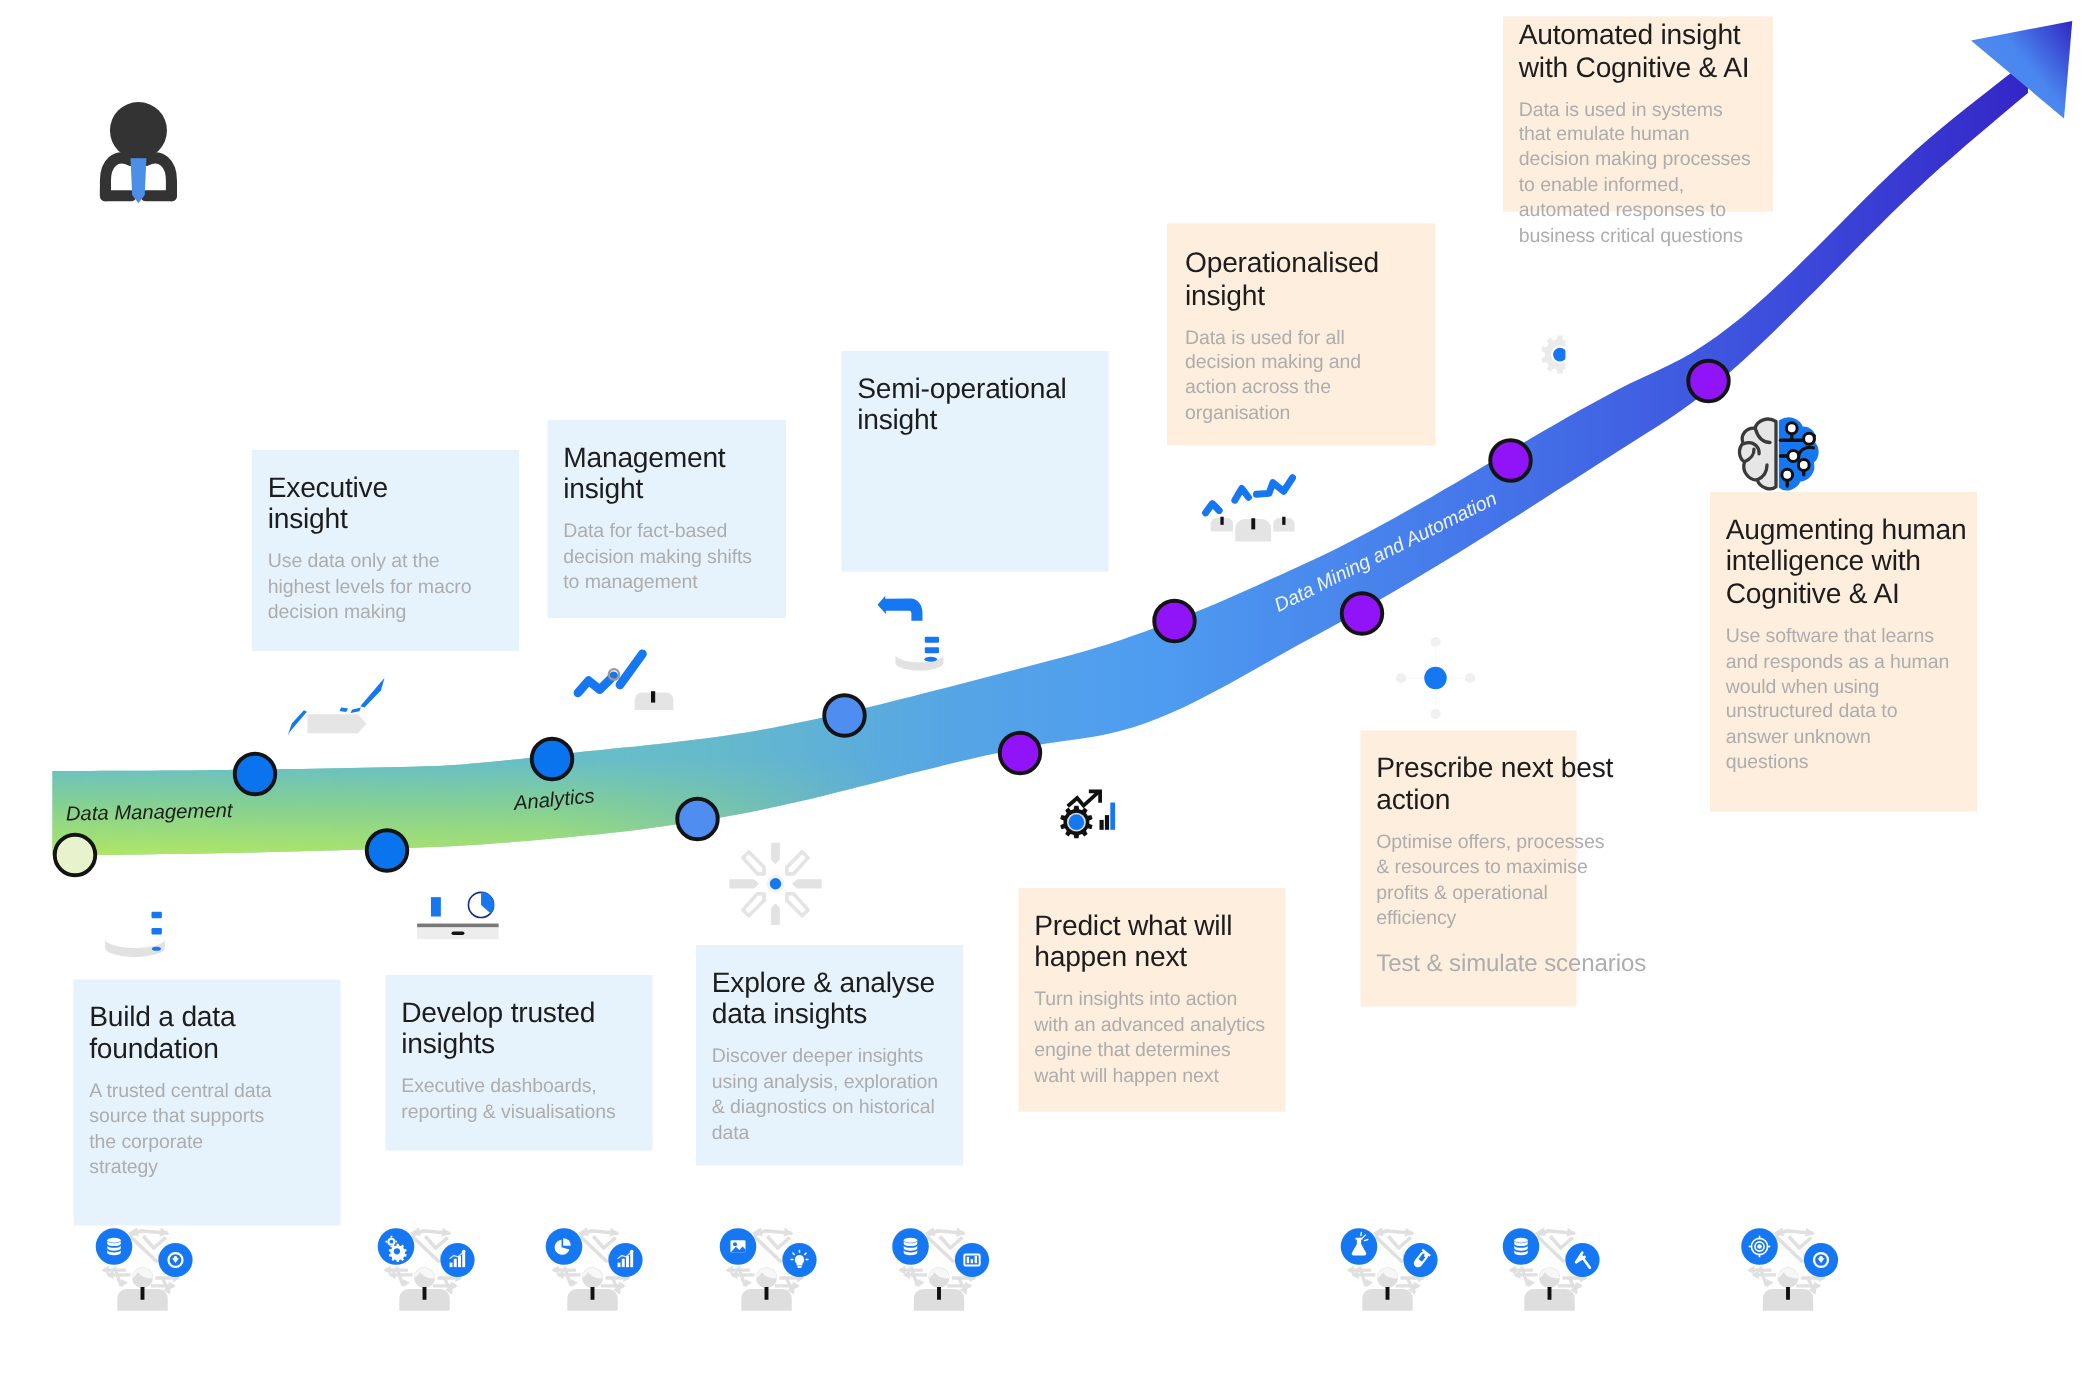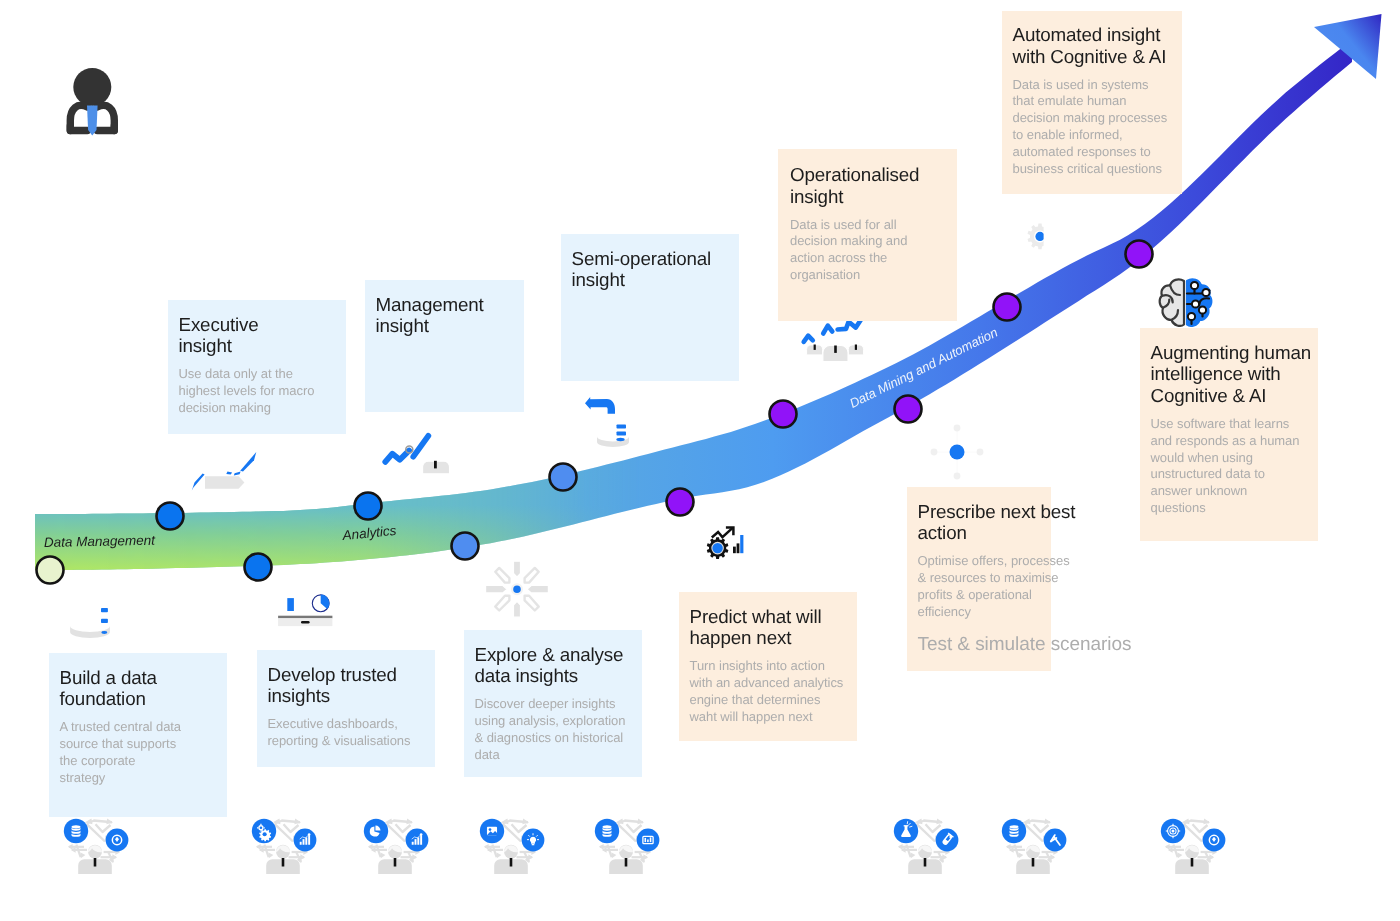--- a/index.html
+++ b/index.html
@@ -6,21 +6,21 @@
   html,body{margin:0;padding:0;background:#ffffff;}
   body{width:1400px;height:921px;position:relative;overflow:hidden;
        font-family:"Liberation Sans",sans-serif;-webkit-font-smoothing:antialiased;text-rendering:geometricPrecision;}
   #stage{position:absolute;left:0;top:0;width:1400px;height:921px;}
   svg.layer{position:absolute;left:0;top:0;width:1400px;height:921px;overflow:visible;}
   .card{position:absolute;box-sizing:border-box;padding:13.6px 0 14px 10.5px;overflow:visible;}
   .card.blue{background:#e6f3fd;}
   .card.cream{background:#fdeede;}
   .card .t{font-size:18.8px;line-height:1.16;color:#1d1d1d;font-weight:400;letter-spacing:-0.15px;white-space:nowrap;}
   .card .d{font-size:13px;line-height:1.295;color:#adadad;margin-top:9px;letter-spacing:-0.06px;white-space:nowrap;}
-  .card .d2{font-size:19px;line-height:1.295;color:#adadad;margin-top:12px;letter-spacing:-0.06px;white-space:nowrap;}
+  .card .d2{font-size:16px;line-height:1.295;color:#adadad;margin-top:12px;letter-spacing:-0.06px;white-space:nowrap;}
   text.personalabel{font-family:"Liberation Sans",sans-serif;font-size:14px;fill:#ffffff;}
   text.bandtxt{font-family:"Liberation Sans",sans-serif;font-style:italic;font-size:13.5px;fill:#1d1d1d;}
   text.bandtxt.light{fill:#eef3fb;font-size:13px;}
 </style>
 </head>
 <body>
 
 <div id="stage">
 
   <svg class="layer" viewBox="0 0 1400 921">
@@ -785,43 +785,48 @@
         <div>highest levels for macro</div>
         <div>decision making</div>
       </div>
   </div>
 
   <div class="card blue" style="left:365px;top:280px;width:159px;height:132px;">
     <div class="t">
         <div>Management</div>
         <div>insight</div>
       </div>
+    <div class="d">
+        <div>Data for fact-based</div>
+        <div>decision making shifts</div>
+        <div>to management</div>
+      </div>
   </div>
 
   <div class="card blue" style="left:561px;top:234px;width:178px;height:147px;">
     <div class="t">
         <div>Semi-operational</div>
         <div>insight</div>
       </div>
   </div>
 
-  <div class="card cream" style="left:778px;top:149px;width:179px;height:172px;padding-top:15px;padding-left:12px;">
+  <div class="card cream" style="left:778px;top:149px;width:179px;height:148px;padding-top:15px;padding-left:12px;">
     <div class="t">
         <div>Operationalised</div>
         <div>insight</div>
       </div>
     <div class="d">
         <div>Data is used for all</div>
         <div>decision making and</div>
         <div>action across the</div>
         <div>organisation</div>
       </div>
   </div>
 
-  <div class="card cream" style="left:1002px;top:11px;width:180px;height:183px;padding-top:13px;">
+  <div class="card cream" style="left:1002px;top:11px;width:180px;height:130px;padding-top:1px;">
     <div class="t">
         <div>Automated insight</div>
         <div>with Cognitive &amp; AI</div>
       </div>
     <div class="d">
         <div>Data is used in systems</div>
         <div>that emulate human</div>
         <div>decision making processes</div>
         <div>to enable informed,</div>
         <div>automated responses to</div>

